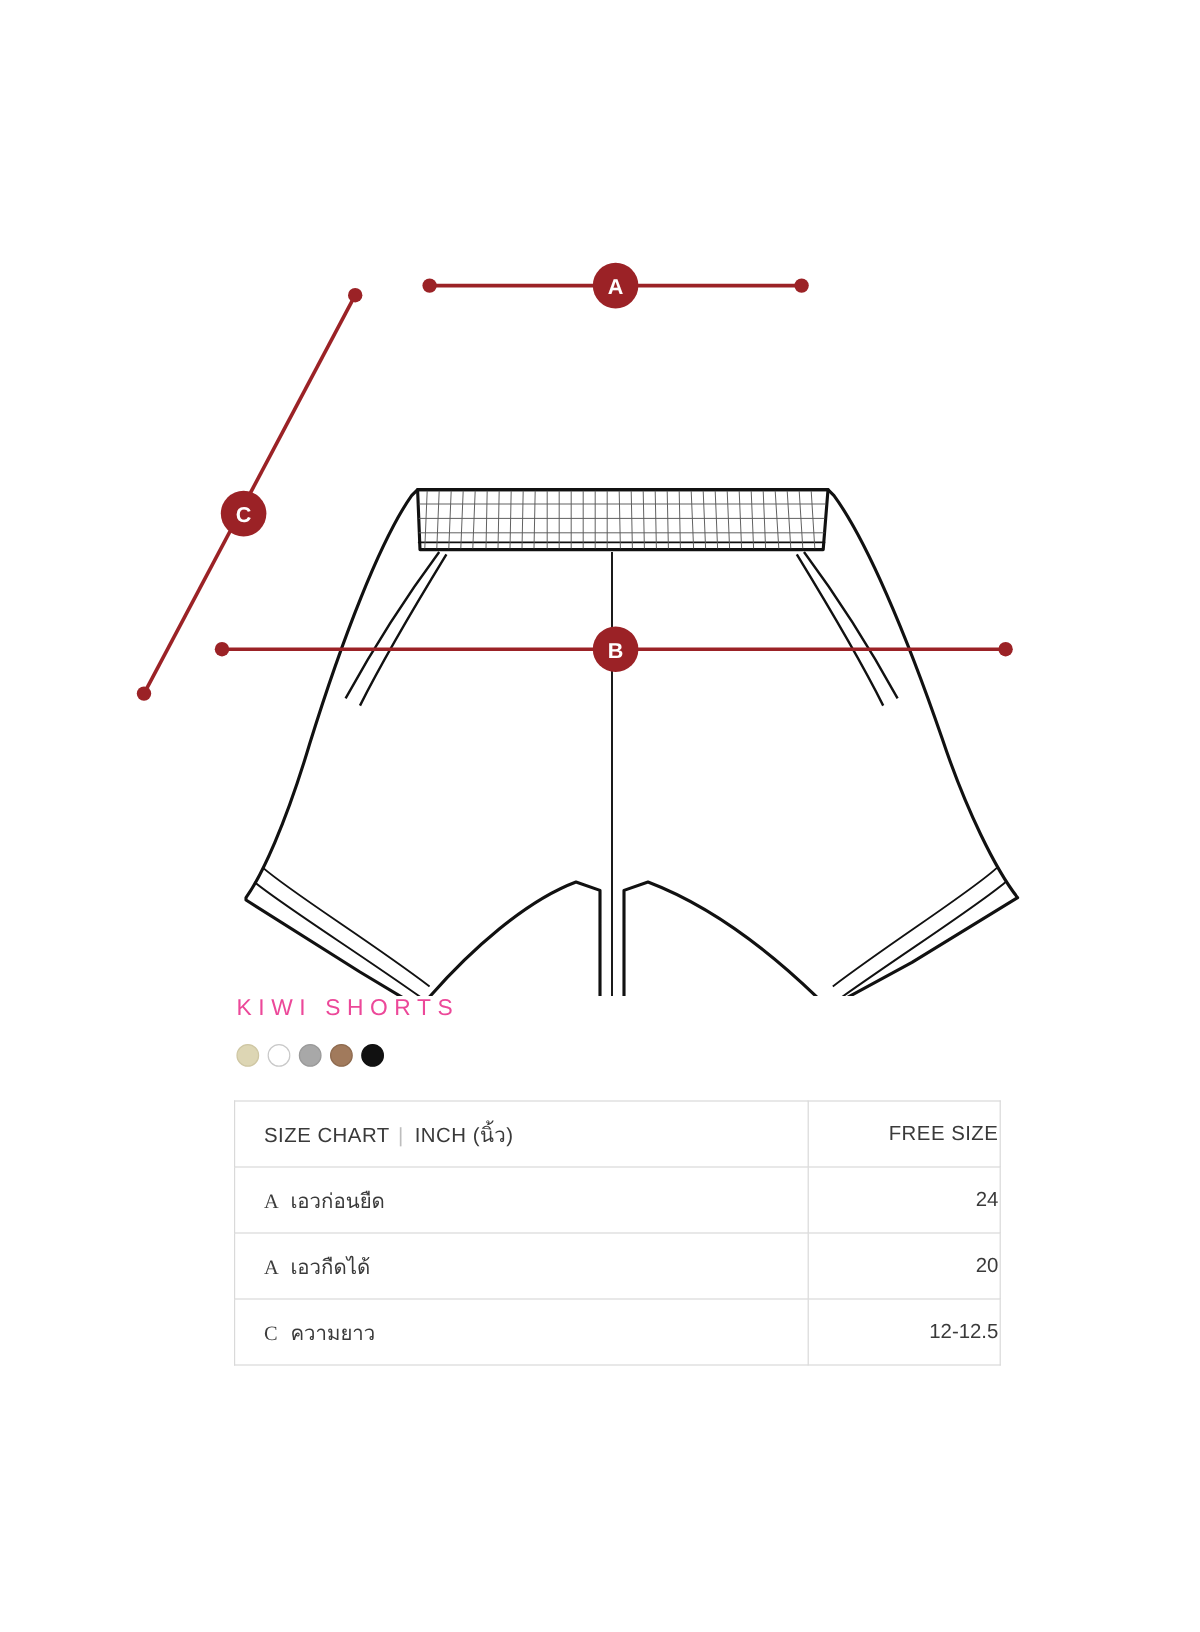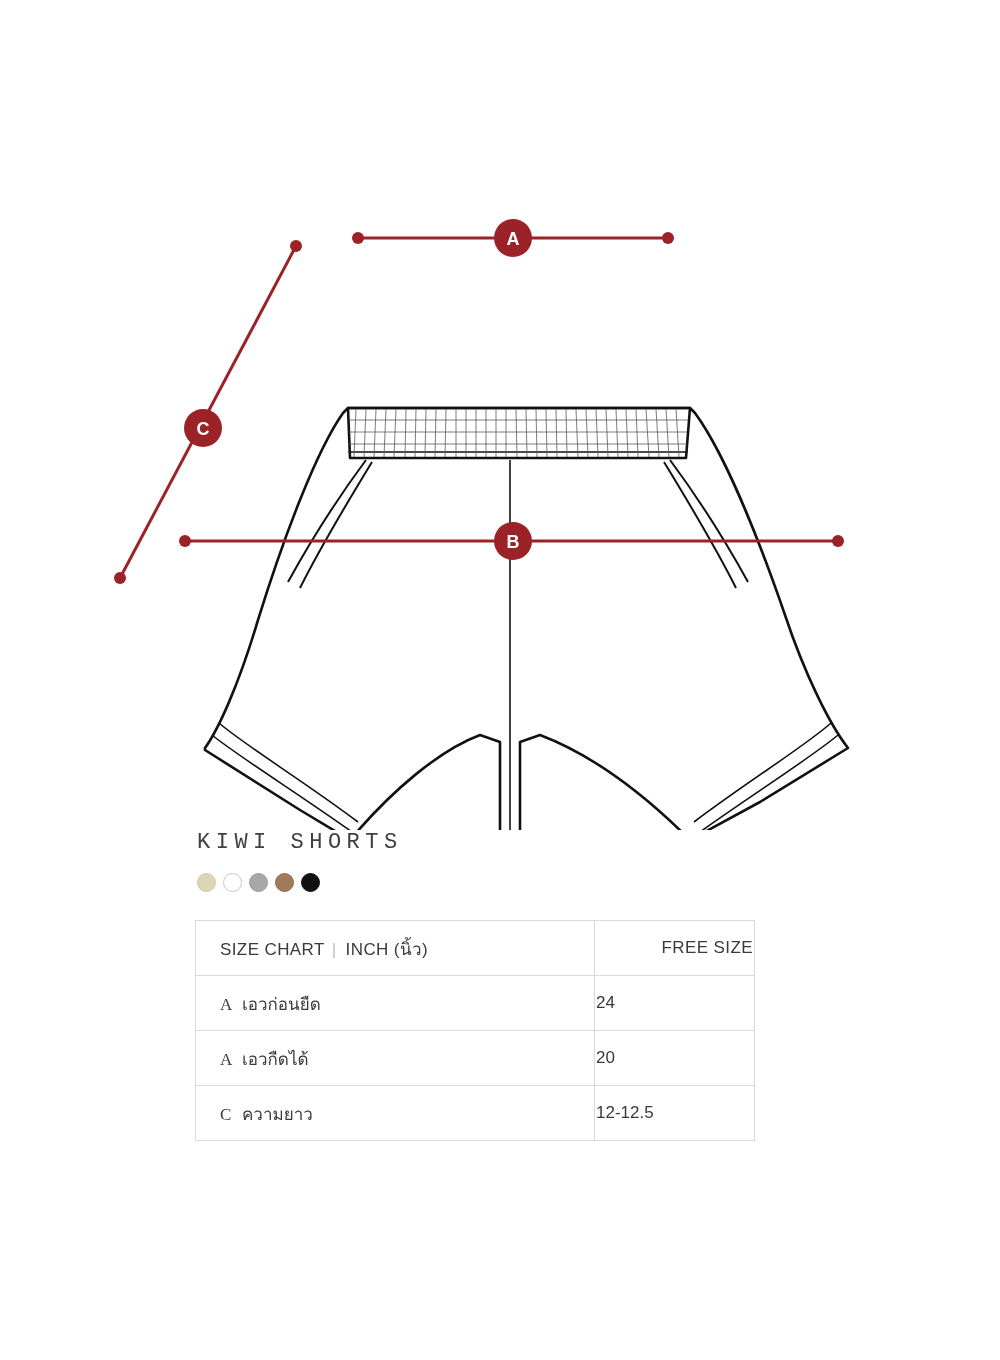--- a/index.html
+++ b/index.html
@@ -28,42 +28,41 @@
     width: 1000px;
     height: 680px;
   }
   #info {
     position: absolute;
     left: 195px;
     top: 830px;
     width: 640px;
   }
   .product-title {
-    font-size: 22px;
+    font-size: 19px;
     letter-spacing: 5.5px;
-    color: #404040;
+    color: #ec4899;
     font-weight: 400;
     margin: 0 0 18px 2px;
-    font-family: Liberation Mono, monospace;
   }
   .swatches {
     display: flex;
     align-items: center;
     gap: 7px;
     margin: 0 0 28px 2px;
   }
   .swatch {
     width: 19px;
     height: 19px;
     border-radius: 50%;
     box-sizing: border-box;
   }
   table.size-chart {
     border-collapse: collapse;
-    width: 560px;
+    width: 639px;
     table-layout: fixed;
   }
   table.size-chart td {
     border: 1px solid #d9d9d9;
     height: 52px;
     vertical-align: middle;
     font-size: 17px;
     color: #3a3a3a;
   }
   td.hdr-left {
@@ -90,21 +89,21 @@
     color: #3d3d3d;
     font-size: 17px;
     font-family: Liberation Serif, serif;
   }
   td.row-label .code {
     display: inline-block;
     width: 22px;
     color: #3d3d3d;
   }
   td.row-value {
-    text-align: left;
+    text-align: right;
     color: #4a4a4a;
     font-size: 17px;
   }
 </style>
 </head>
 <body>
 
 <div id="page">
 
   <svg id="diagram-svg" viewBox="0 0 1000 680">

